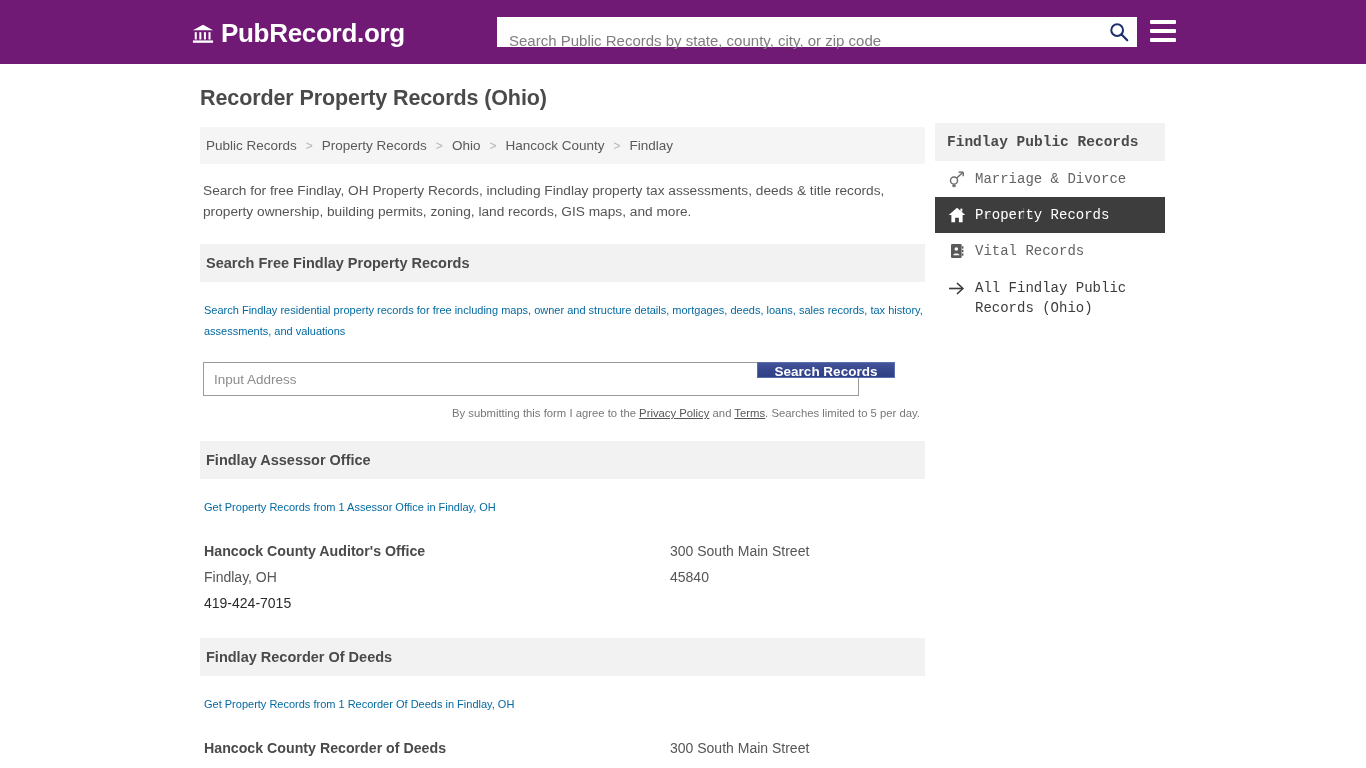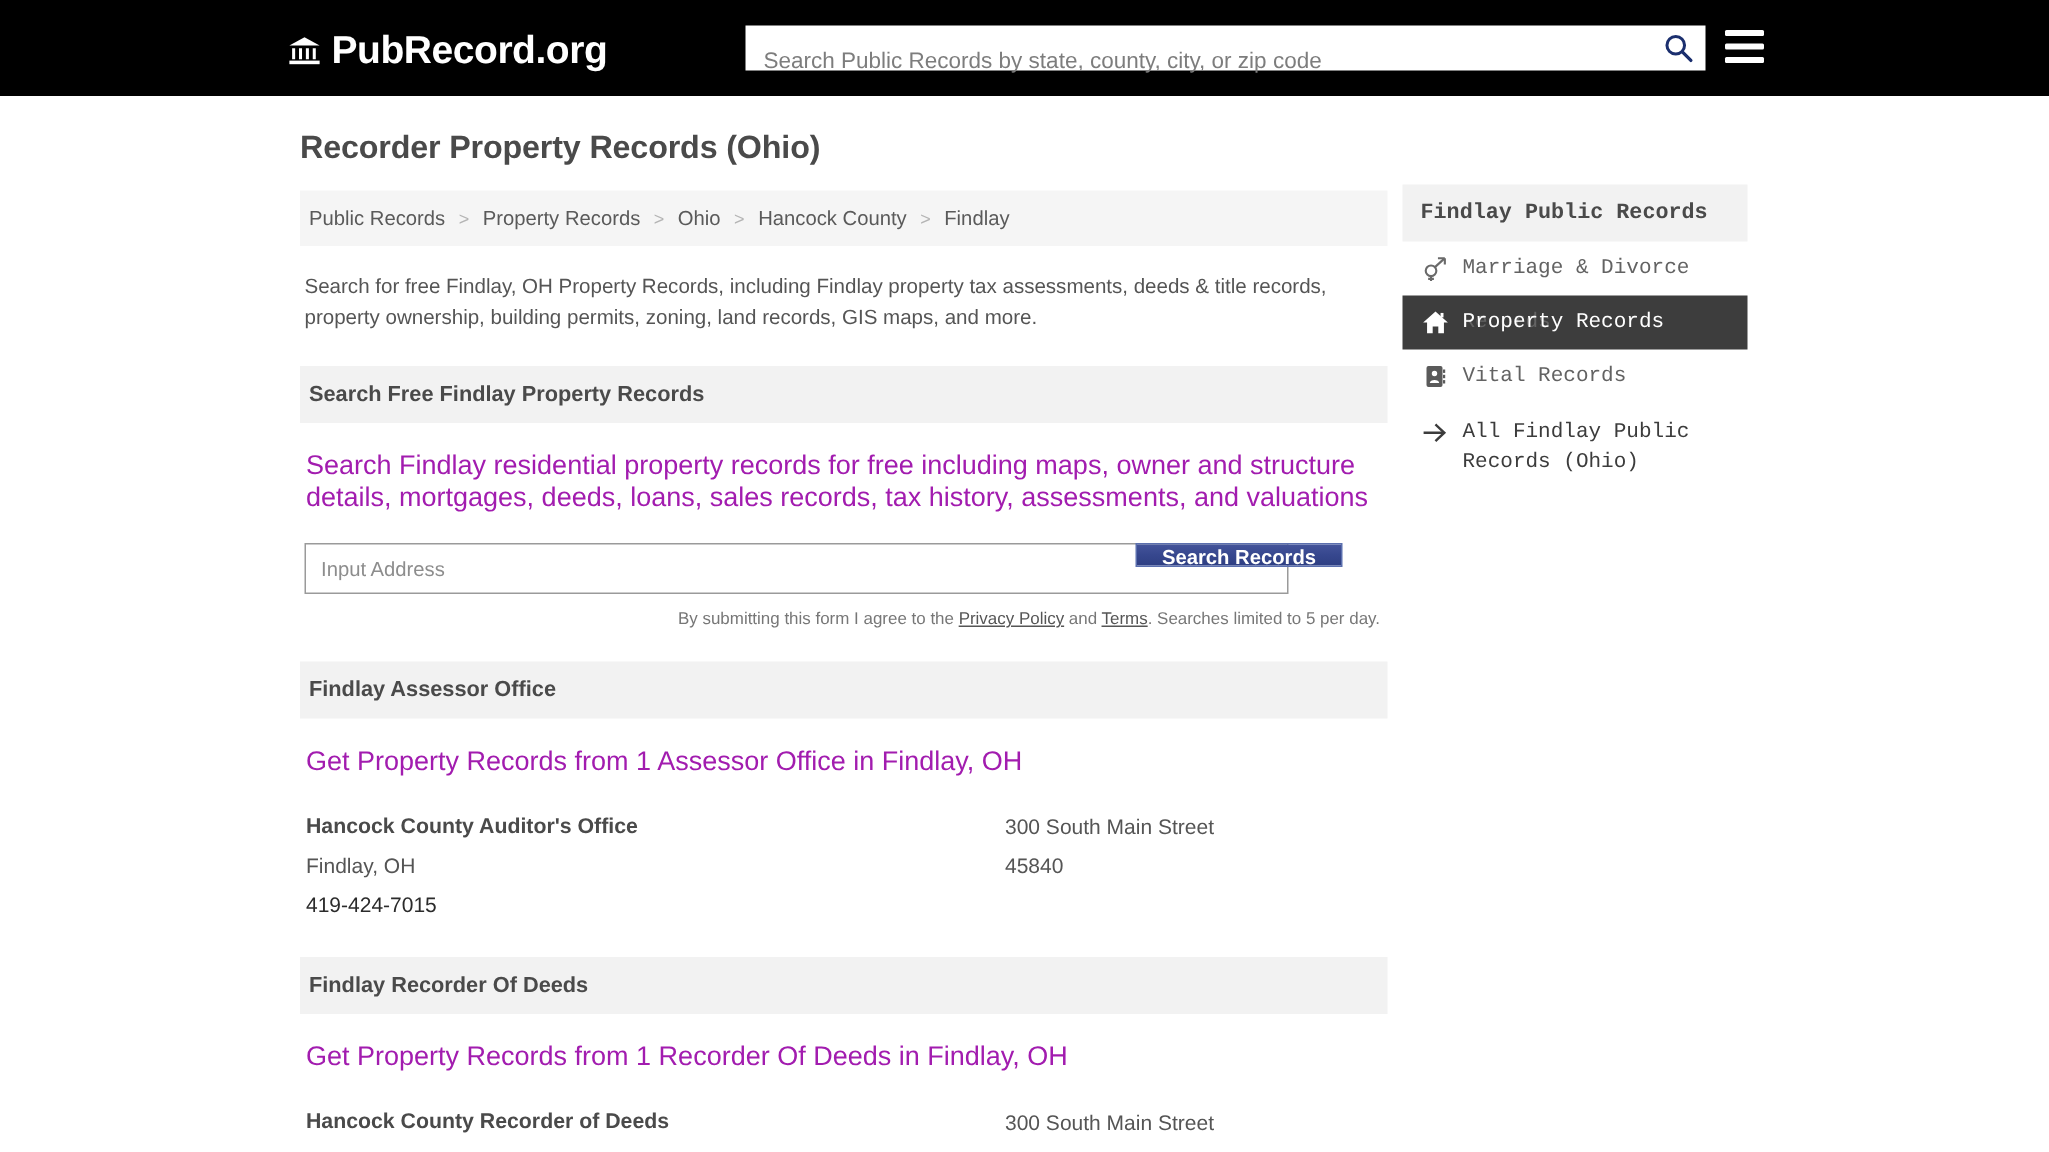--- a/index.html
+++ b/index.html
@@ -10,21 +10,21 @@
     background: #ffffff;
     font-family: "Liberation Sans", sans-serif;
     overflow: hidden;
   }
 
   
   .site-header {
     position: absolute;
     top: 0; left: 0;
     width: 1366px; height: 64px;
-    background: #000000;
+    background: #701a75;
   }
   .logo {
     position: absolute;
     left: 192px; top: 18px;
     display: flex;
     align-items: center;
     gap: 7px;
     color: #ffffff;
     font-size: 26px;
     font-weight: bold;
@@ -142,23 +142,23 @@
     align-items: center;
     padding-left: 6px;
     font-size: 14.5px;
     font-weight: bold;
     color: #4a4a4a;
     margin-top: 22px;
   }
 
   .section-desc {
     margin: 18px 0 0 4px;
-    font-size: 18px;
+    font-size: 11px;
     line-height: 21px;
-    color: #a21caf;
+    color: #0369a1;
   }
 
   
   .search-form {
     position: relative;
     margin: 20px 0 0 3px;
     height: 34px;
     width: 720px;
   }
   .addr-input {

